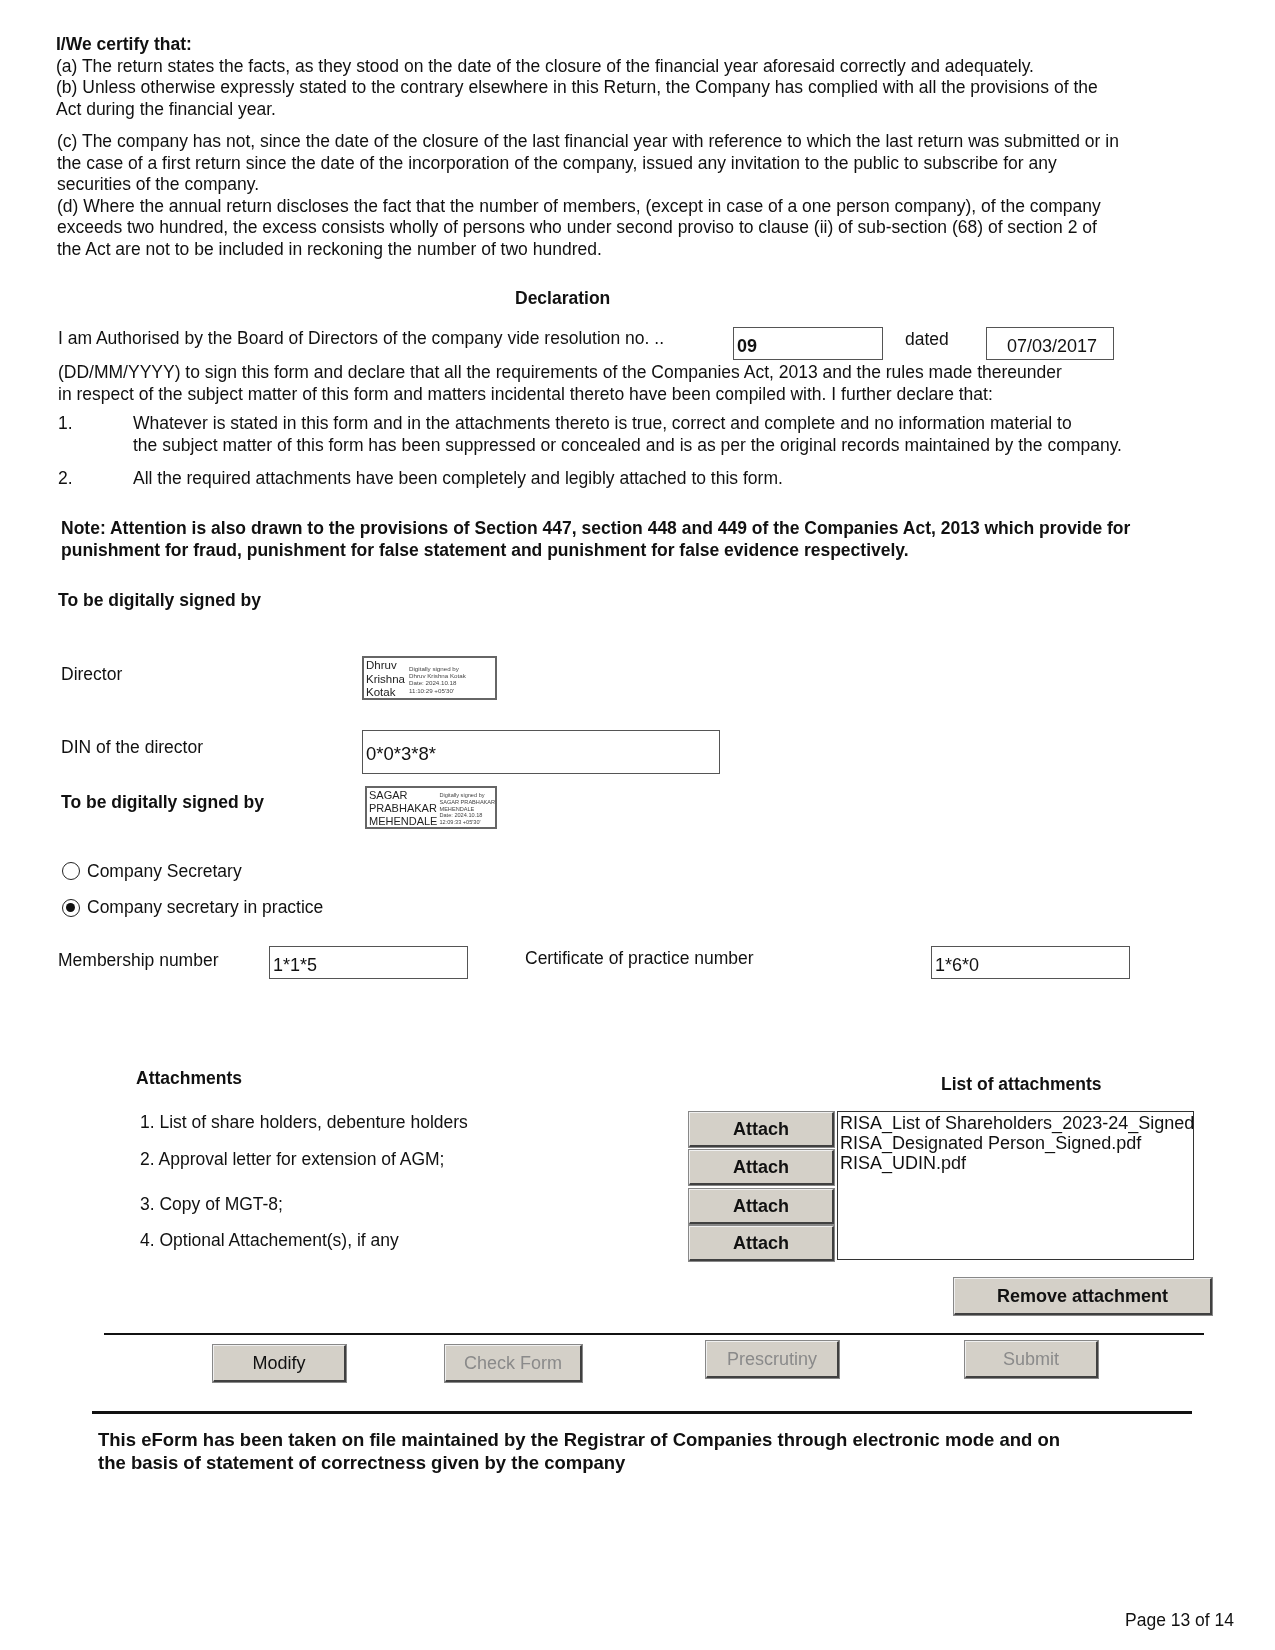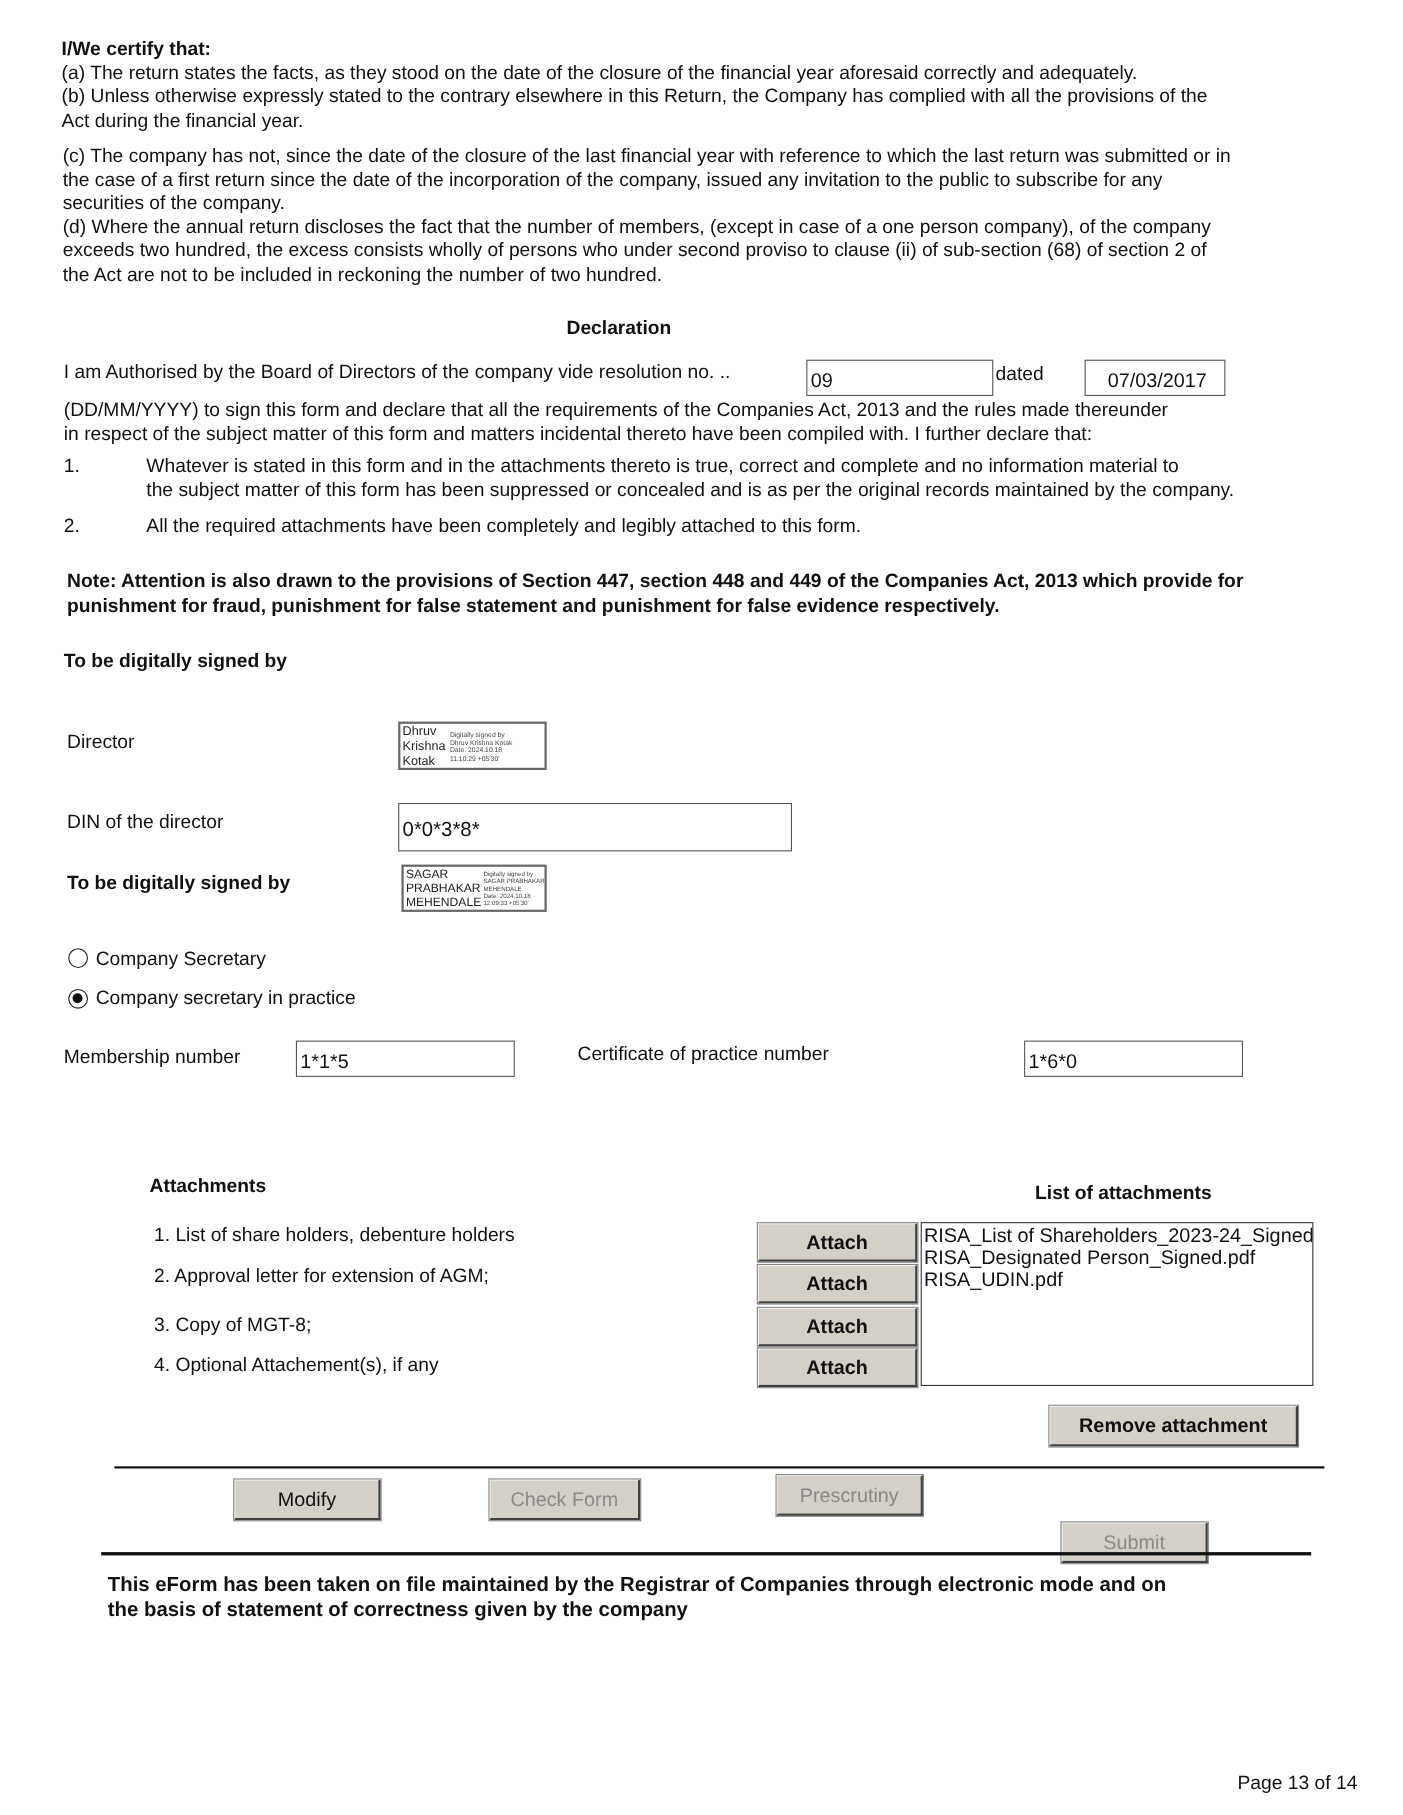--- a/index.html
+++ b/index.html
@@ -43,21 +43,21 @@
   <div>(c) The company has not, since the date of the closure of the last financial year with reference to which the last return was submitted or in</div>
   <div>the case of a first return since the date of the incorporation of the company, issued any invitation to the public to subscribe for any</div>
   <div>securities of the company.</div>
   <div>(d) Where the annual return discloses the fact that the number of members, (except in case of a one person company), of the company</div>
   <div>exceeds two hundred, the excess consists wholly of persons who under second proviso to clause (ii) of sub-section (68) of section 2 of</div>
   <div>the Act are not to be included in reckoning the number of two hundred.</div>
 </div>
 
 <div class="abs bold" style="left:515px; top:288px;">Declaration</div>
 <div class="abs" style="left:58px; top:328px;">I am Authorised by the Board of Directors of the company vide resolution no. ..</div>
-<div class="field" style="left:733px; top:327px; width:170px; height:33px;">09</div>
+<div class="field" style="left:733px; top:327px; width:150px; height:33px;font-weight:bold;">09</div>
 <div class="abs" style="left:905px; top:329px;">dated</div>
 <div class="field" style="left:986px; top:327px; width:128px; height:33px;padding-left:20px;">07/03/2017</div>
 <div class="abs para" style="left:58px; top:362px; width:1190px;">
   <div>(DD/MM/YYYY) to sign this form and declare that all the requirements of the Companies Act, 2013 and the rules made thereunder</div>
   <div>in respect of the subject matter of this form and matters incidental thereto have been compiled with. I further declare that:</div>
 </div>
 <div class="abs para" style="left:58px; top:413px; width:1200px;">
   <span class="abs" style="left:0; top:0;">1.</span>
   <div style="margin-left:75px;">
     <div>Whatever is stated in this form and in the attachments thereto is true, correct and complete and no information material to</div>
@@ -131,26 +131,26 @@
 <div class="btn boldlbl" style="left:666px; top:1112px; width:145px; height:35px;">Attach</div>
 <div class="btn boldlbl" style="left:666px; top:1150px; width:145px; height:35px;">Attach</div>
 <div class="btn boldlbl" style="left:666px; top:1189px; width:145px; height:35px;">Attach</div>
 <div class="btn boldlbl" style="left:666px; top:1226px; width:145px; height:35px;">Attach</div>
 
 <div class="listbox" style="left:837px; top:1111px; width:357px; height:149px;">
   <div>RISA_List of Shareholders_2023-24_Signed.pdf</div>
   <div>RISA_Designated Person_Signed.pdf</div>
   <div>RISA_UDIN.pdf</div>
 </div>
-<div class="btn boldlbl" style="left:931px; top:1278px; width:226px; height:37px;">Remove attachment</div>
+<div class="btn boldlbl" style="left:931px; top:1278px; width:258px; height:37px;">Remove attachment</div>
 
 <div class="hr" style="left:104px; top:1333px; width:1100px; height:2px;"></div>
 <div class="btn" style="left:213px; top:1345px; width:133px; height:37px;">Modify</div>
 <div class="btn disabled" style="left:445px; top:1345px; width:137px; height:37px;">Check Form</div>
 <div class="btn disabled" style="left:706px; top:1341px; width:133px; height:37px;">Prescrutiny</div>
-<div class="btn disabled" style="left:965px; top:1341px; width:133px; height:37px;margin-top:43px;">Submit</div>
+<div class="btn disabled" style="left:965px; top:1341px; width:133px; height:37px;">Submit</div>
 
 <div class="hr" style="left:92px; top:1411px; width:1100px; height:3px;"></div>
 <div class="abs bold" style="left:98px; top:1428px; width:1150px; font-size:18.5px; line-height:23px;">
   <div>This eForm has been taken on file maintained by the Registrar of Companies through electronic mode and on</div>
   <div>the basis of statement of correctness given by the company</div>
 </div>
 <div class="abs" style="left:1125px; top:1610px; font-size:17.5px;">Page 13 of 14</div>
 
 </body></html>

